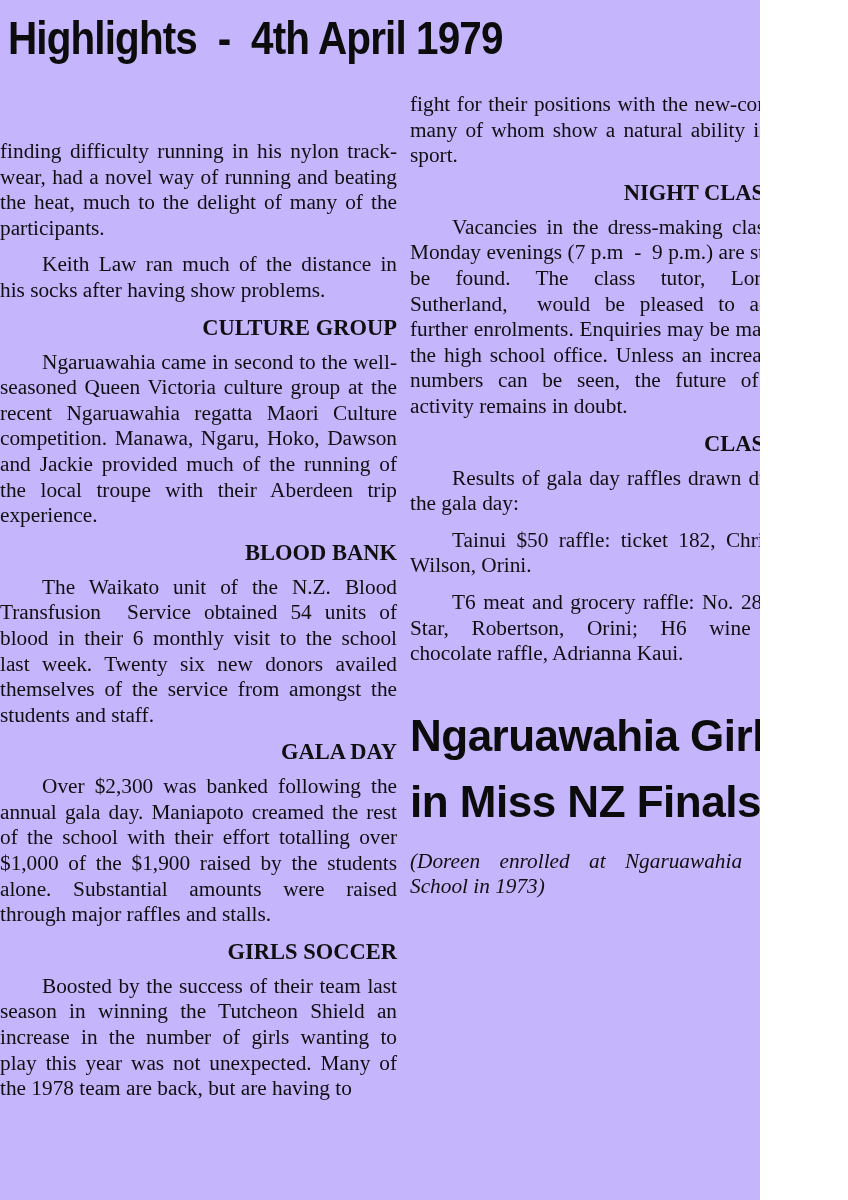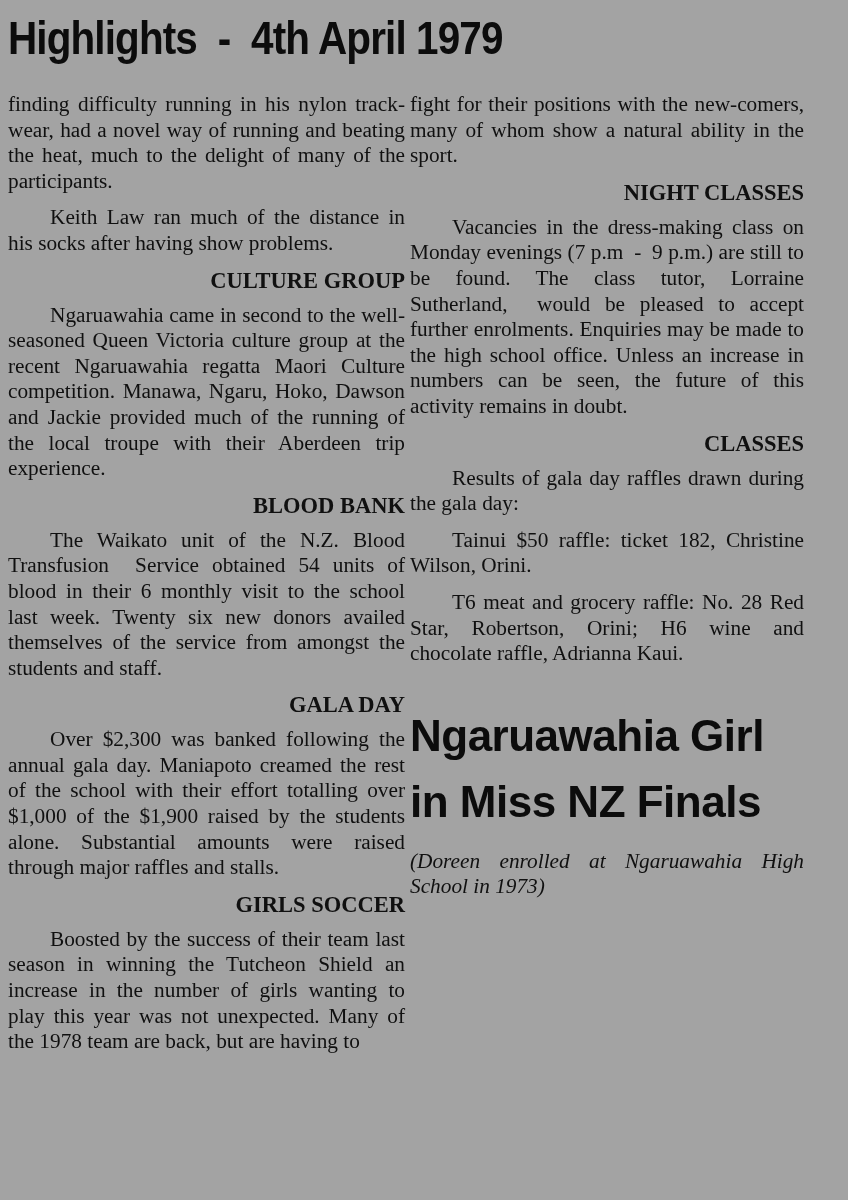--- a/index.html
+++ b/index.html
@@ -2,23 +2,23 @@
 <html><head>
 <meta charset="utf-8">
 <style>
   html, body {
     margin: 0;
     padding: 0;
     background: #ffffff;
   }
   .page {
     position: relative;
-    width: 848px;
+    width: 760px;
     height: 1200px;
-    background: #a3a3a3;
+    background: #c4b5fd;
     color: #101010;
     overflow: hidden;
     font-family: "Liberation Serif", serif;
   }
   .main-title {
     position: absolute;
     left: 8px;
     top: 10px;
     margin: 0;
     font-family: "Liberation Sans", sans-serif;
@@ -31,21 +31,21 @@
     white-space: nowrap;
     color: #0c0c0c;
   }
   .column {
     position: absolute;
     top: 92px;
     font-size: 21.3px;
     line-height: 25.6px;
     text-align: justify;
   }
-  .column.left  { left: 8px;  width: 397px; }
+  .column.left  { left: 0;  width: 397px; margin-top: 47px; }
   .column.right { left: 410px; width: 394px; }
 
   .para {
     margin: 0 0 11px 0;
   }
   .para.indent { text-indent: 42px; }
   .para.italic { font-style: italic; margin-top: 14px; }
 
   .sec-heading {
     margin: 3px 0 9px 0;

